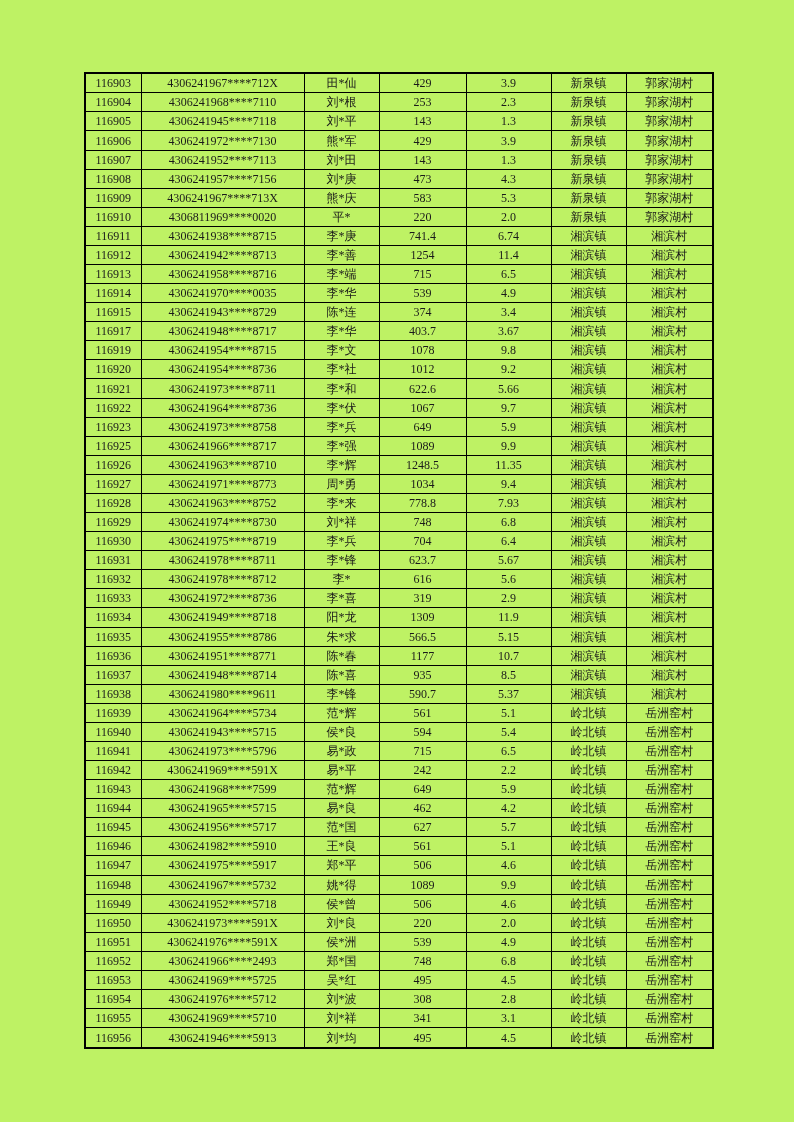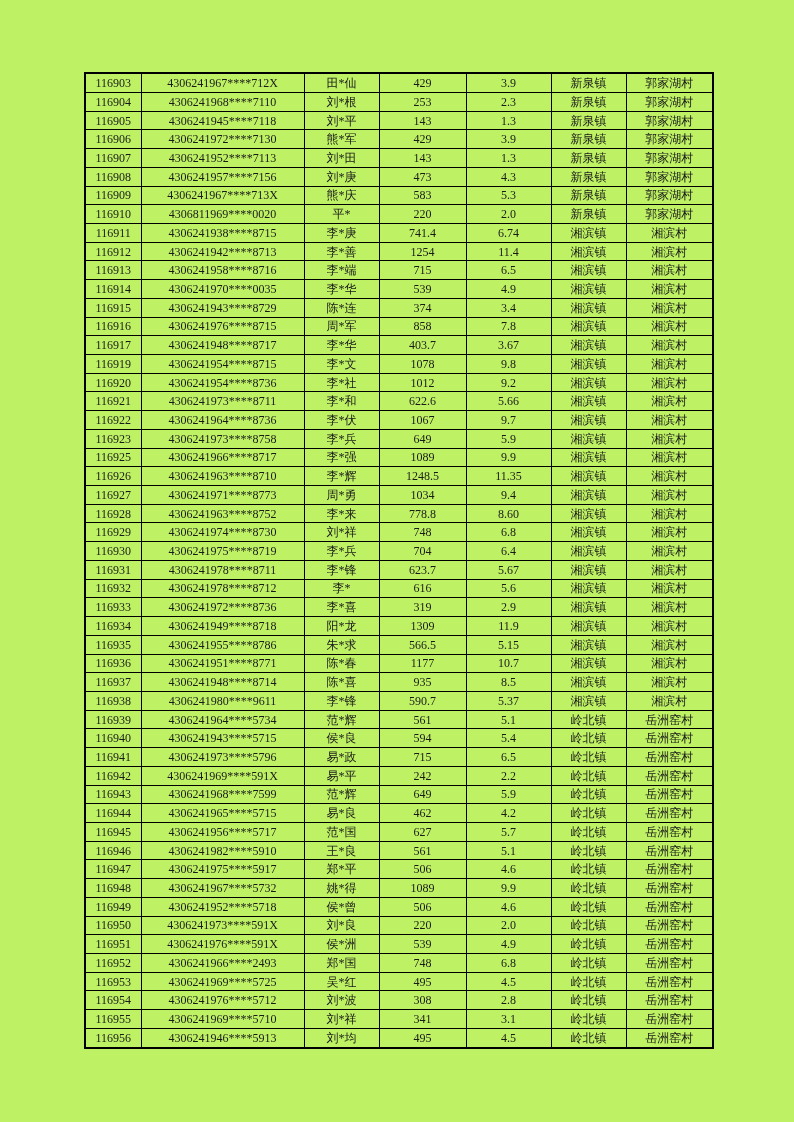--- a/index.html
+++ b/index.html
@@ -170,29 +170,20 @@
         <tr>
           <td>116915</td>
           <td>4306241943****8729</td>
           <td>陈*连</td>
           <td>374</td>
           <td>3.4</td>
           <td>湘滨镇</td>
           <td>湘滨村</td>
         </tr>
         <tr>
-          <td>116916</td>
-          <td>4306241976****8715</td>
-          <td>周*军</td>
-          <td>858</td>
-          <td>7.8</td>
-          <td>湘滨镇</td>
-          <td>湘滨村</td>
-        </tr>
-        <tr>
           <td>116917</td>
           <td>4306241948****8717</td>
           <td>李*华</td>
           <td>403.7</td>
           <td>3.67</td>
           <td>湘滨镇</td>
           <td>湘滨村</td>
         </tr>
         <tr>
           <td>116919</td>
@@ -264,21 +255,21 @@
           <td>1034</td>
           <td>9.4</td>
           <td>湘滨镇</td>
           <td>湘滨村</td>
         </tr>
         <tr>
           <td>116928</td>
           <td>4306241963****8752</td>
           <td>李*来</td>
           <td>778.8</td>
-          <td>8.60</td>
+          <td>7.93</td>
           <td>湘滨镇</td>
           <td>湘滨村</td>
         </tr>
         <tr>
           <td>116929</td>
           <td>4306241974****8730</td>
           <td>刘*祥</td>
           <td>748</td>
           <td>6.8</td>
           <td>湘滨镇</td>

